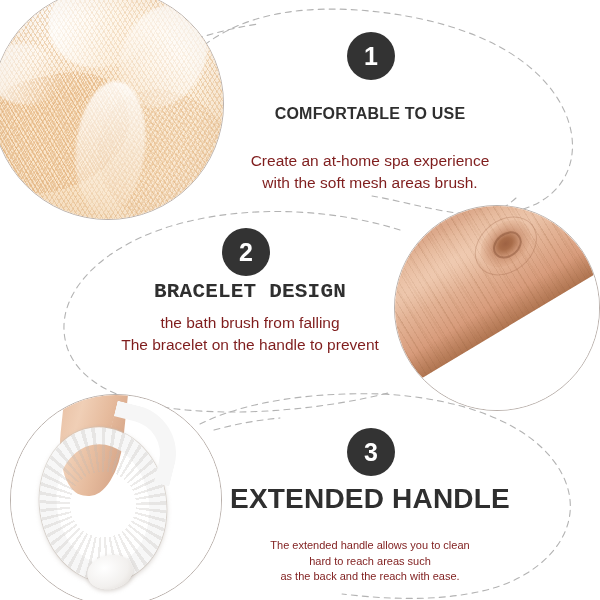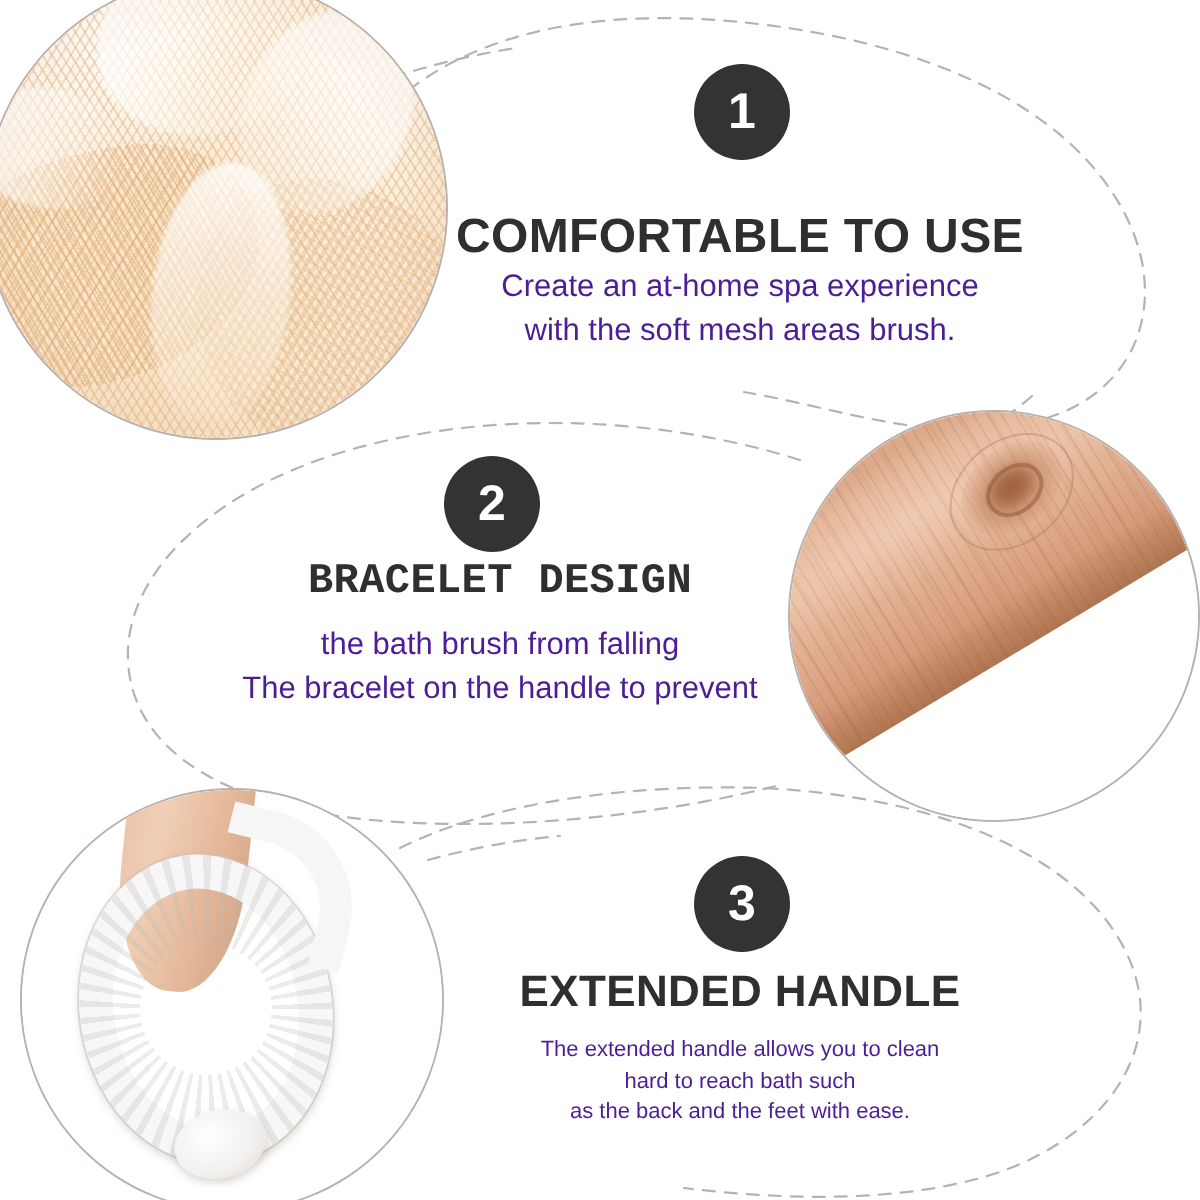--- a/index.html
+++ b/index.html
@@ -229,33 +229,33 @@
     position:absolute;
     text-align:center;
   }
   .feature-title{
     color:#2f2f2f;
     font-weight:bold;
     letter-spacing:.2px;
     white-space:nowrap;
   }
   .feature-desc{
-    color:#4c1d95;
+    color:#7f1d1d;
     line-height:1.42;
   }
   #text-1{ left:205px; top:105px; width:330px; }
-  #text-1 .feature-title{ font-size:24px; margin-bottom:0; }
+  #text-1 .feature-title{ font-size:16px; margin-bottom:27px; }
   #text-1 .feature-desc{ font-size:15.5px; }
 
   #text-2{ left:85px; top:280px; width:330px; }
   #text-2 .feature-title{ font-size:21px; margin-bottom:9px;font-family:Liberation Mono, monospace; }
   #text-2 .feature-desc{ font-size:15.5px; }
 
   #text-3{ left:205px; top:483px; width:330px; }
-  #text-3 .feature-title{ font-size:22px; margin-bottom:9px; }
+  #text-3 .feature-title{ font-size:28px; margin-bottom:23px; }
   #text-3 .feature-desc{ font-size:11px; }
 </style>
 </head>
 <body>
 
 <div id="infographic">
 
   <svg class="layer svg-layer" viewBox="0 0 600 600" width="600" height="600">
 
     <path d="M 196 52
@@ -350,18 +350,18 @@
     <div class="feature-desc">
       <div>the bath brush from falling</div>
       <div>The bracelet on the handle to prevent</div>
     </div>
   </div>
 
   <div class="feature-text" id="text-3">
     <div class="feature-title">EXTENDED HANDLE</div>
     <div class="feature-desc">
       <div>The extended handle allows you to clean</div>
-      <div>hard to reach bath such</div>
-      <div>as the back and the feet with ease.</div>
+      <div>hard to reach areas such</div>
+      <div>as the back and the reach with ease.</div>
     </div>
   </div>
 
 </div>
 
 </body></html>

